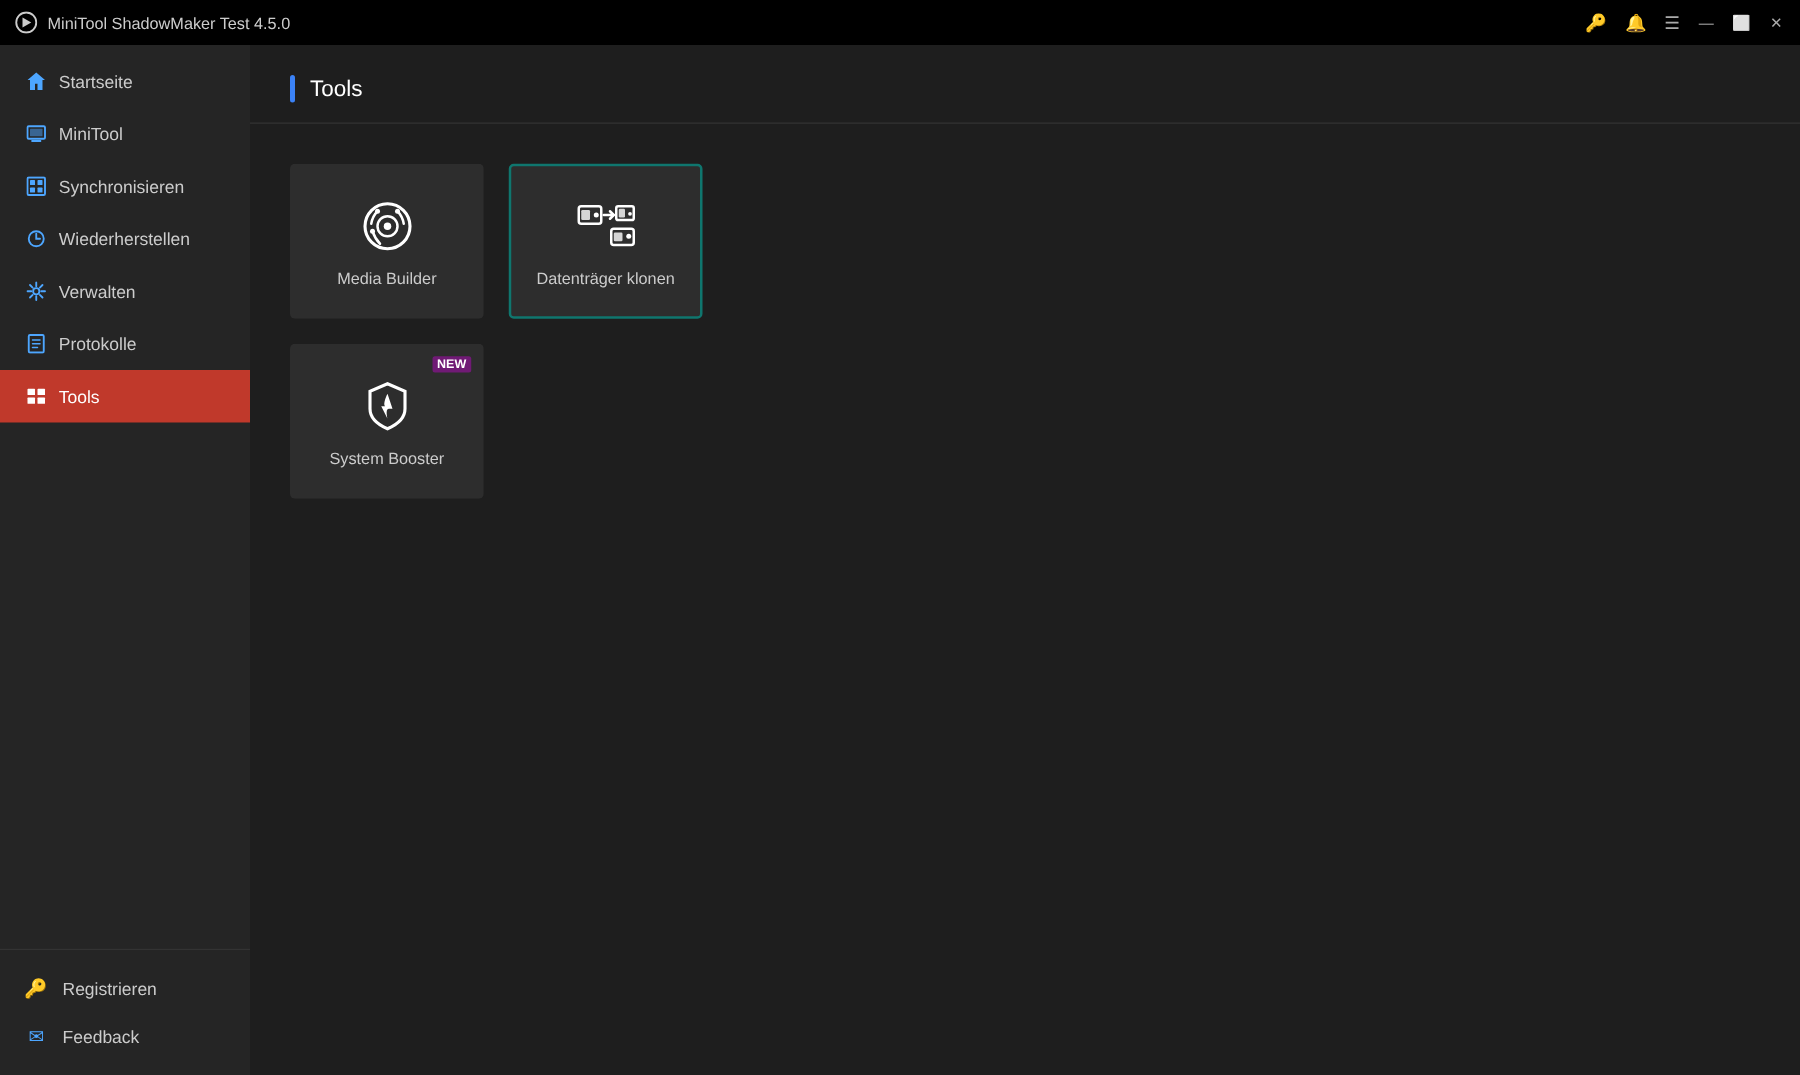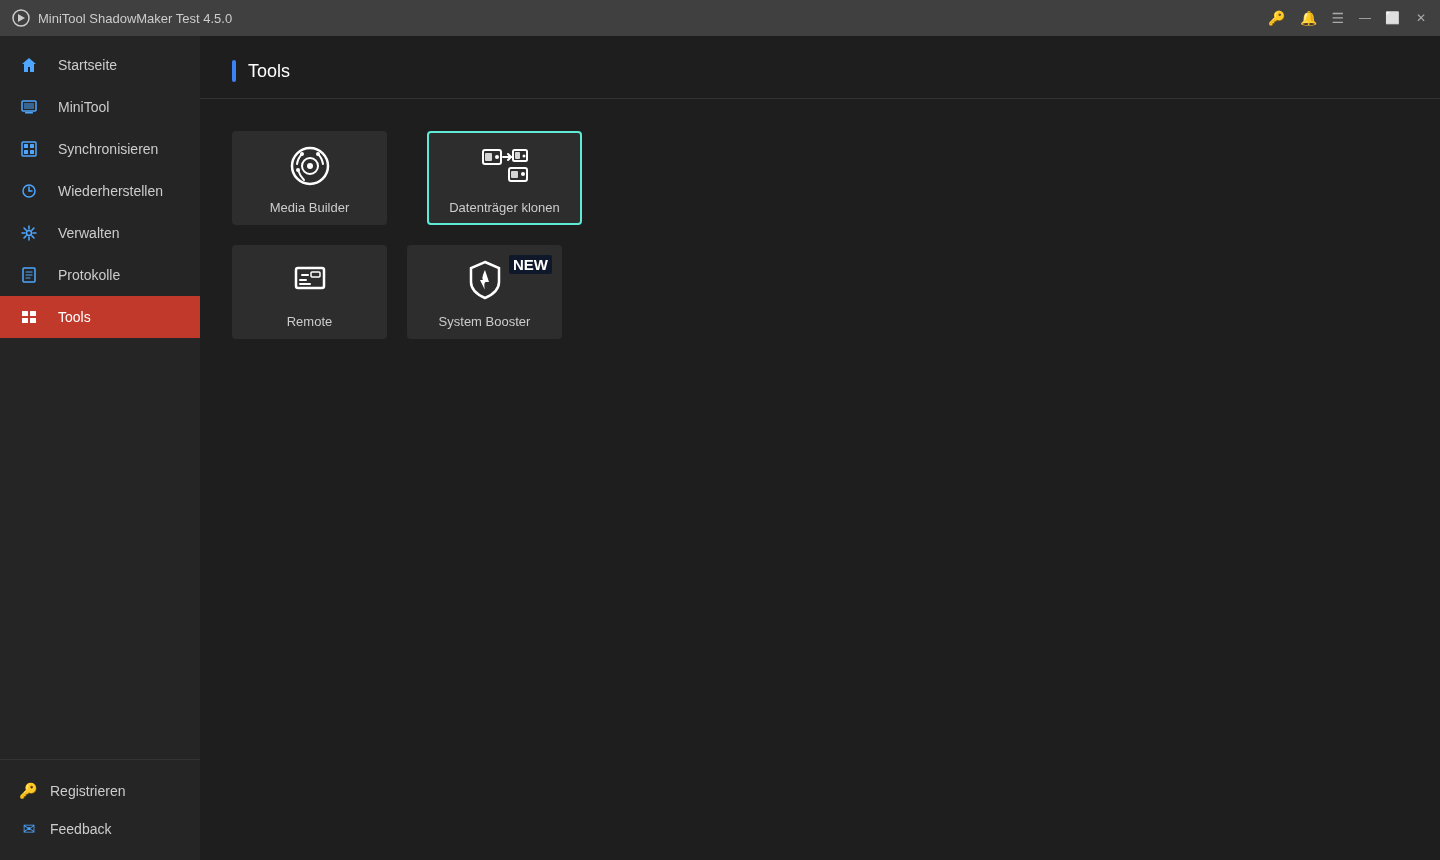--- a/index.html
+++ b/index.html
@@ -10,21 +10,21 @@
       font-family: 'Segoe UI', Arial, sans-serif;
       color: #ffffff;
       overflow: hidden;
       display: flex;
       flex-direction: column;
     }
 
     
     .title-bar {
       height: 36px;
-      background: #404040;
+      background: #000000;
       display: flex;
       align-items: center;
       justify-content: space-between;
       padding: 0 12px;
       flex-shrink: 0;
     }
     .title-bar-left {
       display: flex;
       align-items: center;
       gap: 8px;
@@ -76,21 +76,21 @@
       flex-direction: column;
       flex-shrink: 0;
     }
     .sidebar-nav {
       flex: 1;
       padding-top: 8px;
     }
     .sidebar-item {
       display: flex;
       align-items: center;
-      gap: 20px;
+      gap: 9px;
       padding: 12px 20px;
       cursor: pointer;
       color: #cccccc;
       font-size: 14px;
       transition: background 0.15s;
     }
     .sidebar-item.active {
       background: #c0392b;
       color: #ffffff;
     }
@@ -161,57 +161,56 @@
       display: flex;
       flex-direction: column;
       gap: 20px;
     }
     .tools-row {
       display: flex;
       gap: 20px;
     }
     .tool-card {
       width: 155px;
-      height: 94px;
+      height: 124px;
       background: #2d2d2d;
       border-radius: 4px;
       display: flex;
       flex-direction: column;
       align-items: center;
       justify-content: center;
       gap: 10px;
       cursor: pointer;
       transition: background 0.15s;
       position: relative;
       border: 2px solid transparent;
     }
     .tool-card.active {
-      border: 2px solid #5eead4;
-      margin-left: 20px;
+      border: 2px solid #0f766e;
     }
     .tool-card-icon {
       width: 48px;
       height: 48px;
       display: flex;
       align-items: center;
       justify-content: center;
       color: #ffffff;
     }
     .tool-card-label {
       font-size: 13px;
       color: #cccccc;
       text-align: center;
     }
     .new-badge {
       position: absolute;
       top: 8px;
       right: 8px;
-      background: #0f172a;
-      color: #ffffff;
-      font-size: 15px;
+      background: #701a75;
+      color: #ffffff;
+      font-size: 10px;
       font-weight: bold;
       padding: 1px 4px;
       border-radius: 2px;
     }
 
     
     svg { display: block; }
   </style>
 </head>
 <body>
@@ -382,32 +381,20 @@
             </svg>
           </div>
           <span class="tool-card-label">Datenträger klonen</span>
         </div>
 
 
       </div>
 
       <div class="tools-row">
 
-        <div class="tool-card">
-          <div class="tool-card-icon">
-            <svg width="44" height="44" viewBox="0 0 44 44" fill="white">
-              <rect x="8" y="10" width="28" height="20" rx="2" fill="none" stroke="white" stroke-width="2.5"></rect>
-              <line x1="14" y1="17" x2="20" y2="17" stroke="white" stroke-width="2" stroke-linecap="round"></line>
-              <rect x="23" y="14" width="9" height="5" rx="1" fill="none" stroke="white" stroke-width="1.5"></rect>
-              <line x1="12" y1="22" x2="18" y2="22" stroke="white" stroke-width="2" stroke-linecap="round"></line>
-              <line x1="12" y1="26" x2="22" y2="26" stroke="white" stroke-width="2" stroke-linecap="round"></line>
-            </svg>
-          </div>
-          <span class="tool-card-label">Remote</span>
-        </div>
 
         <div class="tool-card">
           <span class="new-badge">NEW</span>
           <div class="tool-card-icon">
             <svg width="44" height="44" viewBox="0 0 44 44">
 
               <path d="M22 4 L36 10 L36 24 Q36 34 22 40 Q8 34 8 24 L8 10 Z" fill="none" stroke="white" stroke-width="2.5"></path>
 
               <path d="M22 12 C22 12 18 20 20 22 C20 22 17 22 17 22 L22 32 C22 32 20 24 23 24 C23 24 26 24 26 24 Z" fill="white"></path>
             </svg>

